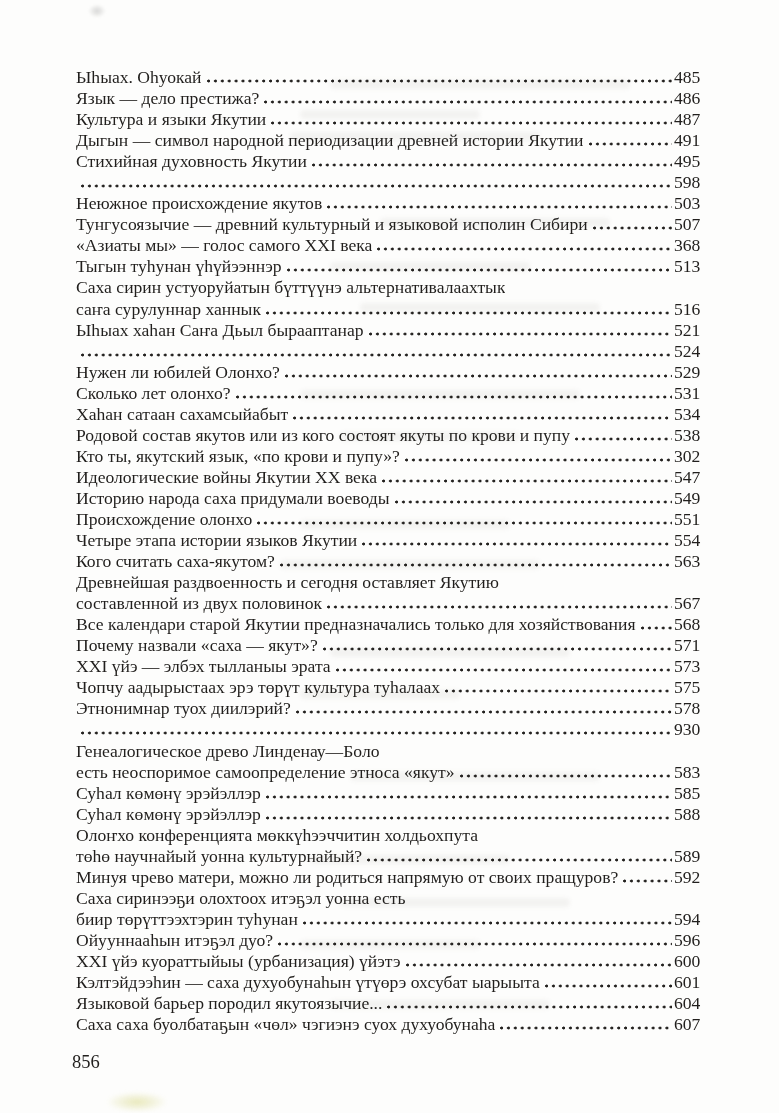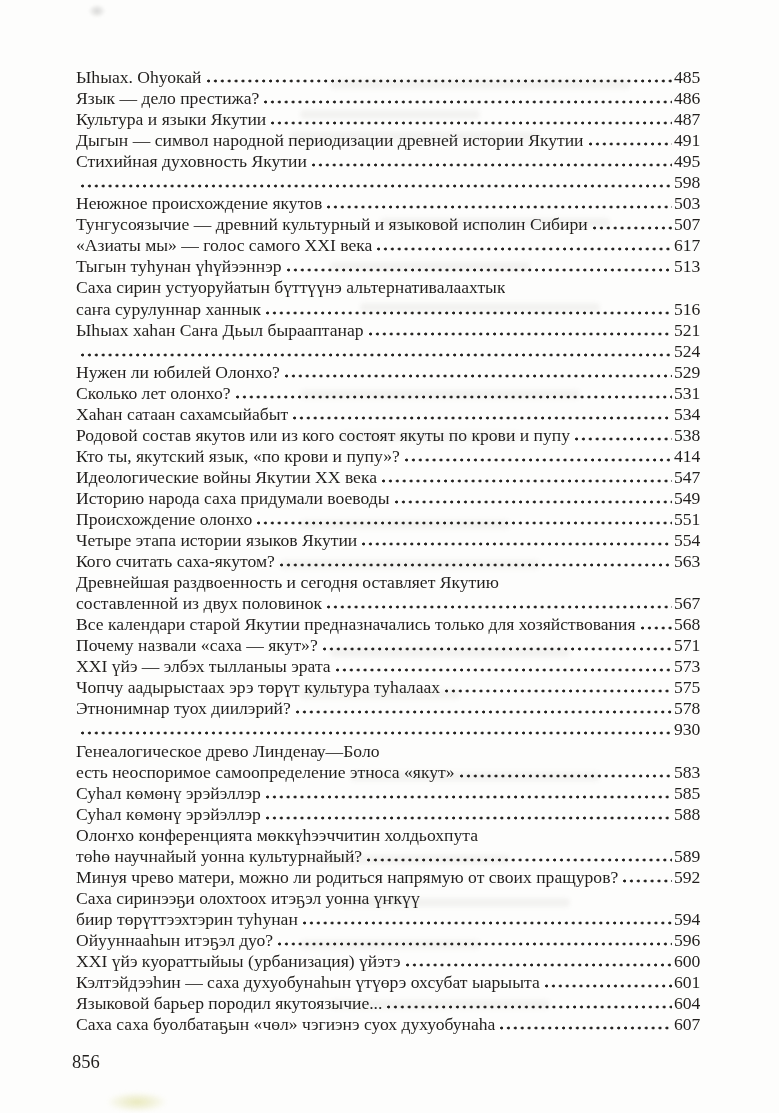--- a/index.html
+++ b/index.html
@@ -114,21 +114,21 @@
           <span class="pg">503</span>
         </div>
         <div class="toc-line">
           <span class="t">Тунгусоязычие — древний культурный и языковой исполин Сибири</span>
           <span class="leader"></span>
           <span class="pg">507</span>
         </div>
         <div class="toc-line">
           <span class="t">«Азиаты мы» — голос самого XXI века</span>
           <span class="leader"></span>
-          <span class="pg">617</span>
+          <span class="pg">368</span>
         </div>
         <div class="toc-line">
           <span class="t">Тыгын туһунан үһүйээннэр</span>
           <span class="leader"></span>
           <span class="pg">513</span>
         </div>
         <div class="toc-line">
           <span class="t">Саха сирин устуоруйатын бүттүүнэ альтернативалаахтык</span>
         </div>
         <div class="toc-line">
@@ -161,21 +161,21 @@
           <span class="pg">534</span>
         </div>
         <div class="toc-line">
           <span class="t">Родовой состав якутов или из кого состоят якуты по крови и пупу</span>
           <span class="leader"></span>
           <span class="pg">538</span>
         </div>
         <div class="toc-line">
           <span class="t">Кто ты, якутский язык, «по крови и пупу»?</span>
           <span class="leader"></span>
-          <span class="pg">414</span>
+          <span class="pg">302</span>
         </div>
         <div class="toc-line">
           <span class="t">Идеологические войны Якутии XX века</span>
           <span class="leader"></span>
           <span class="pg">547</span>
         </div>
         <div class="toc-line">
           <span class="t">Историю народа саха придумали воеводы</span>
           <span class="leader"></span>
           <span class="pg">549</span>
@@ -257,21 +257,21 @@
           <span class="t">төһө научнайый уонна культурнайый?</span>
           <span class="leader"></span>
           <span class="pg">589</span>
         </div>
         <div class="toc-line">
           <span class="t">Минуя чрево матери, можно ли родиться напрямую от своих пращуров?</span>
           <span class="leader"></span>
           <span class="pg">592</span>
         </div>
         <div class="toc-line">
-          <span class="t">Саха сиринээҕи олохтоох итэҕэл уонна үҥкүү</span>
+          <span class="t">Саха сиринээҕи олохтоох итэҕэл уонна есть</span>
         </div>
         <div class="toc-line">
           <span class="t">биир төрүттээхтэрин туһунан</span>
           <span class="leader"></span>
           <span class="pg">594</span>
         </div>
         <div class="toc-line">
           <span class="t">Ойууннааһын итэҕэл дуо?</span>
           <span class="leader"></span>
           <span class="pg">596</span>

